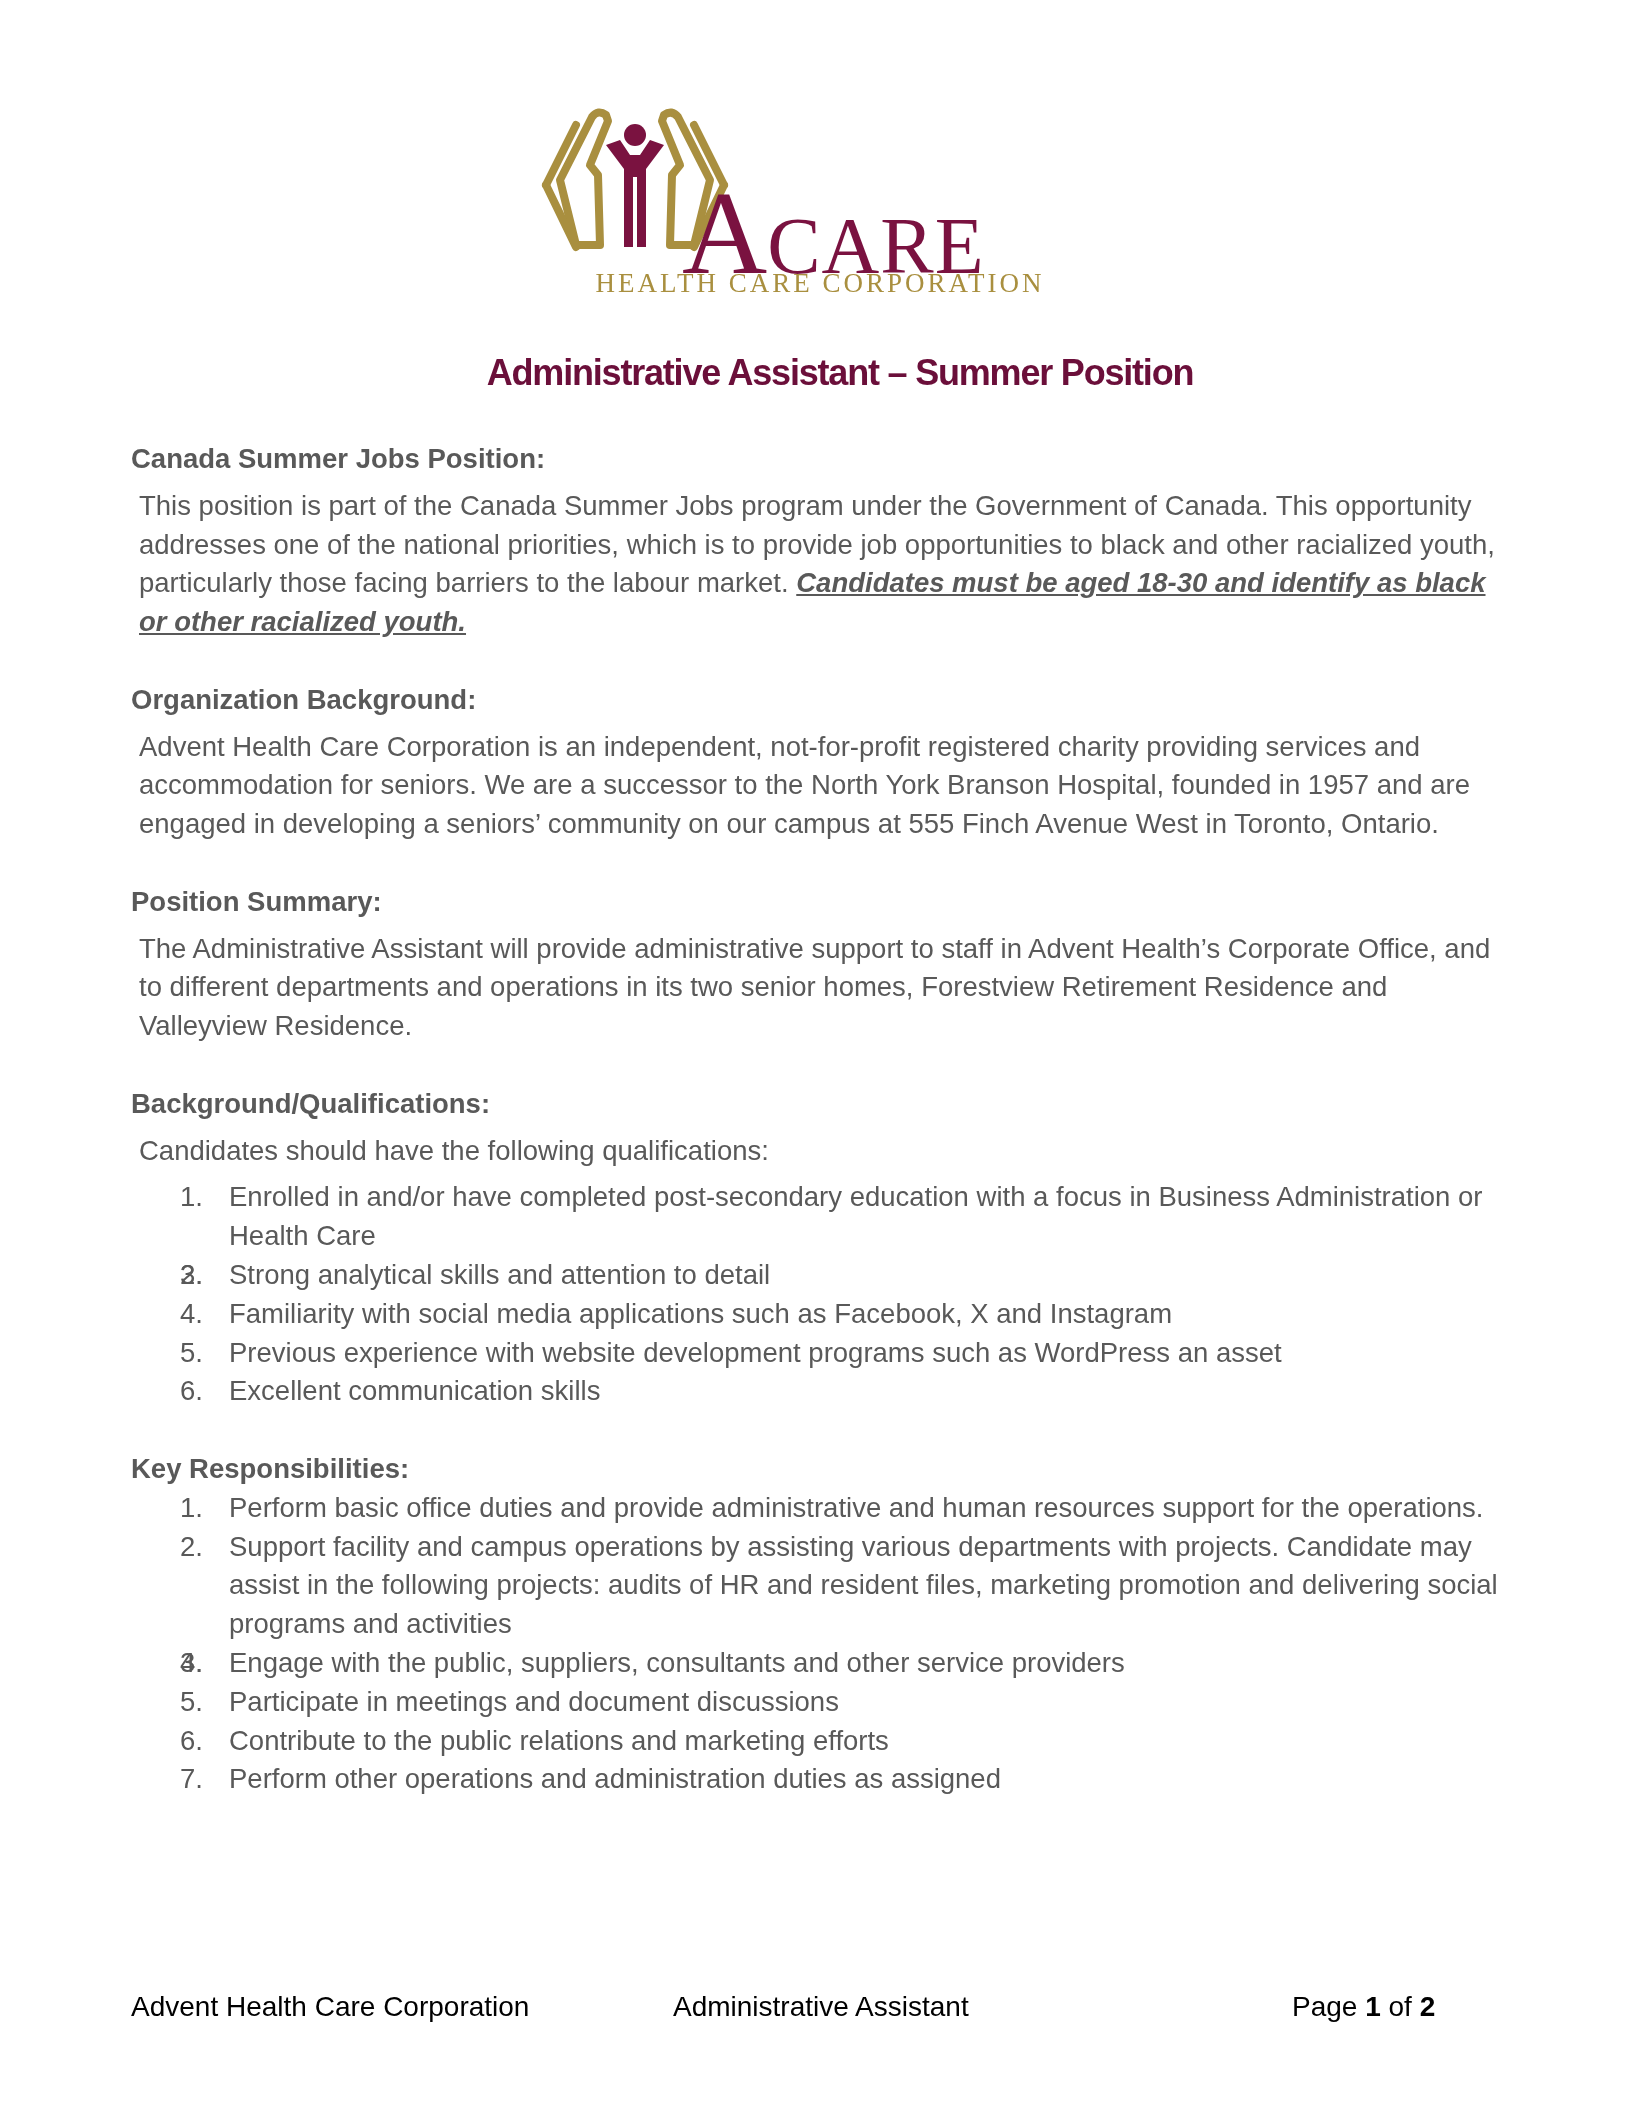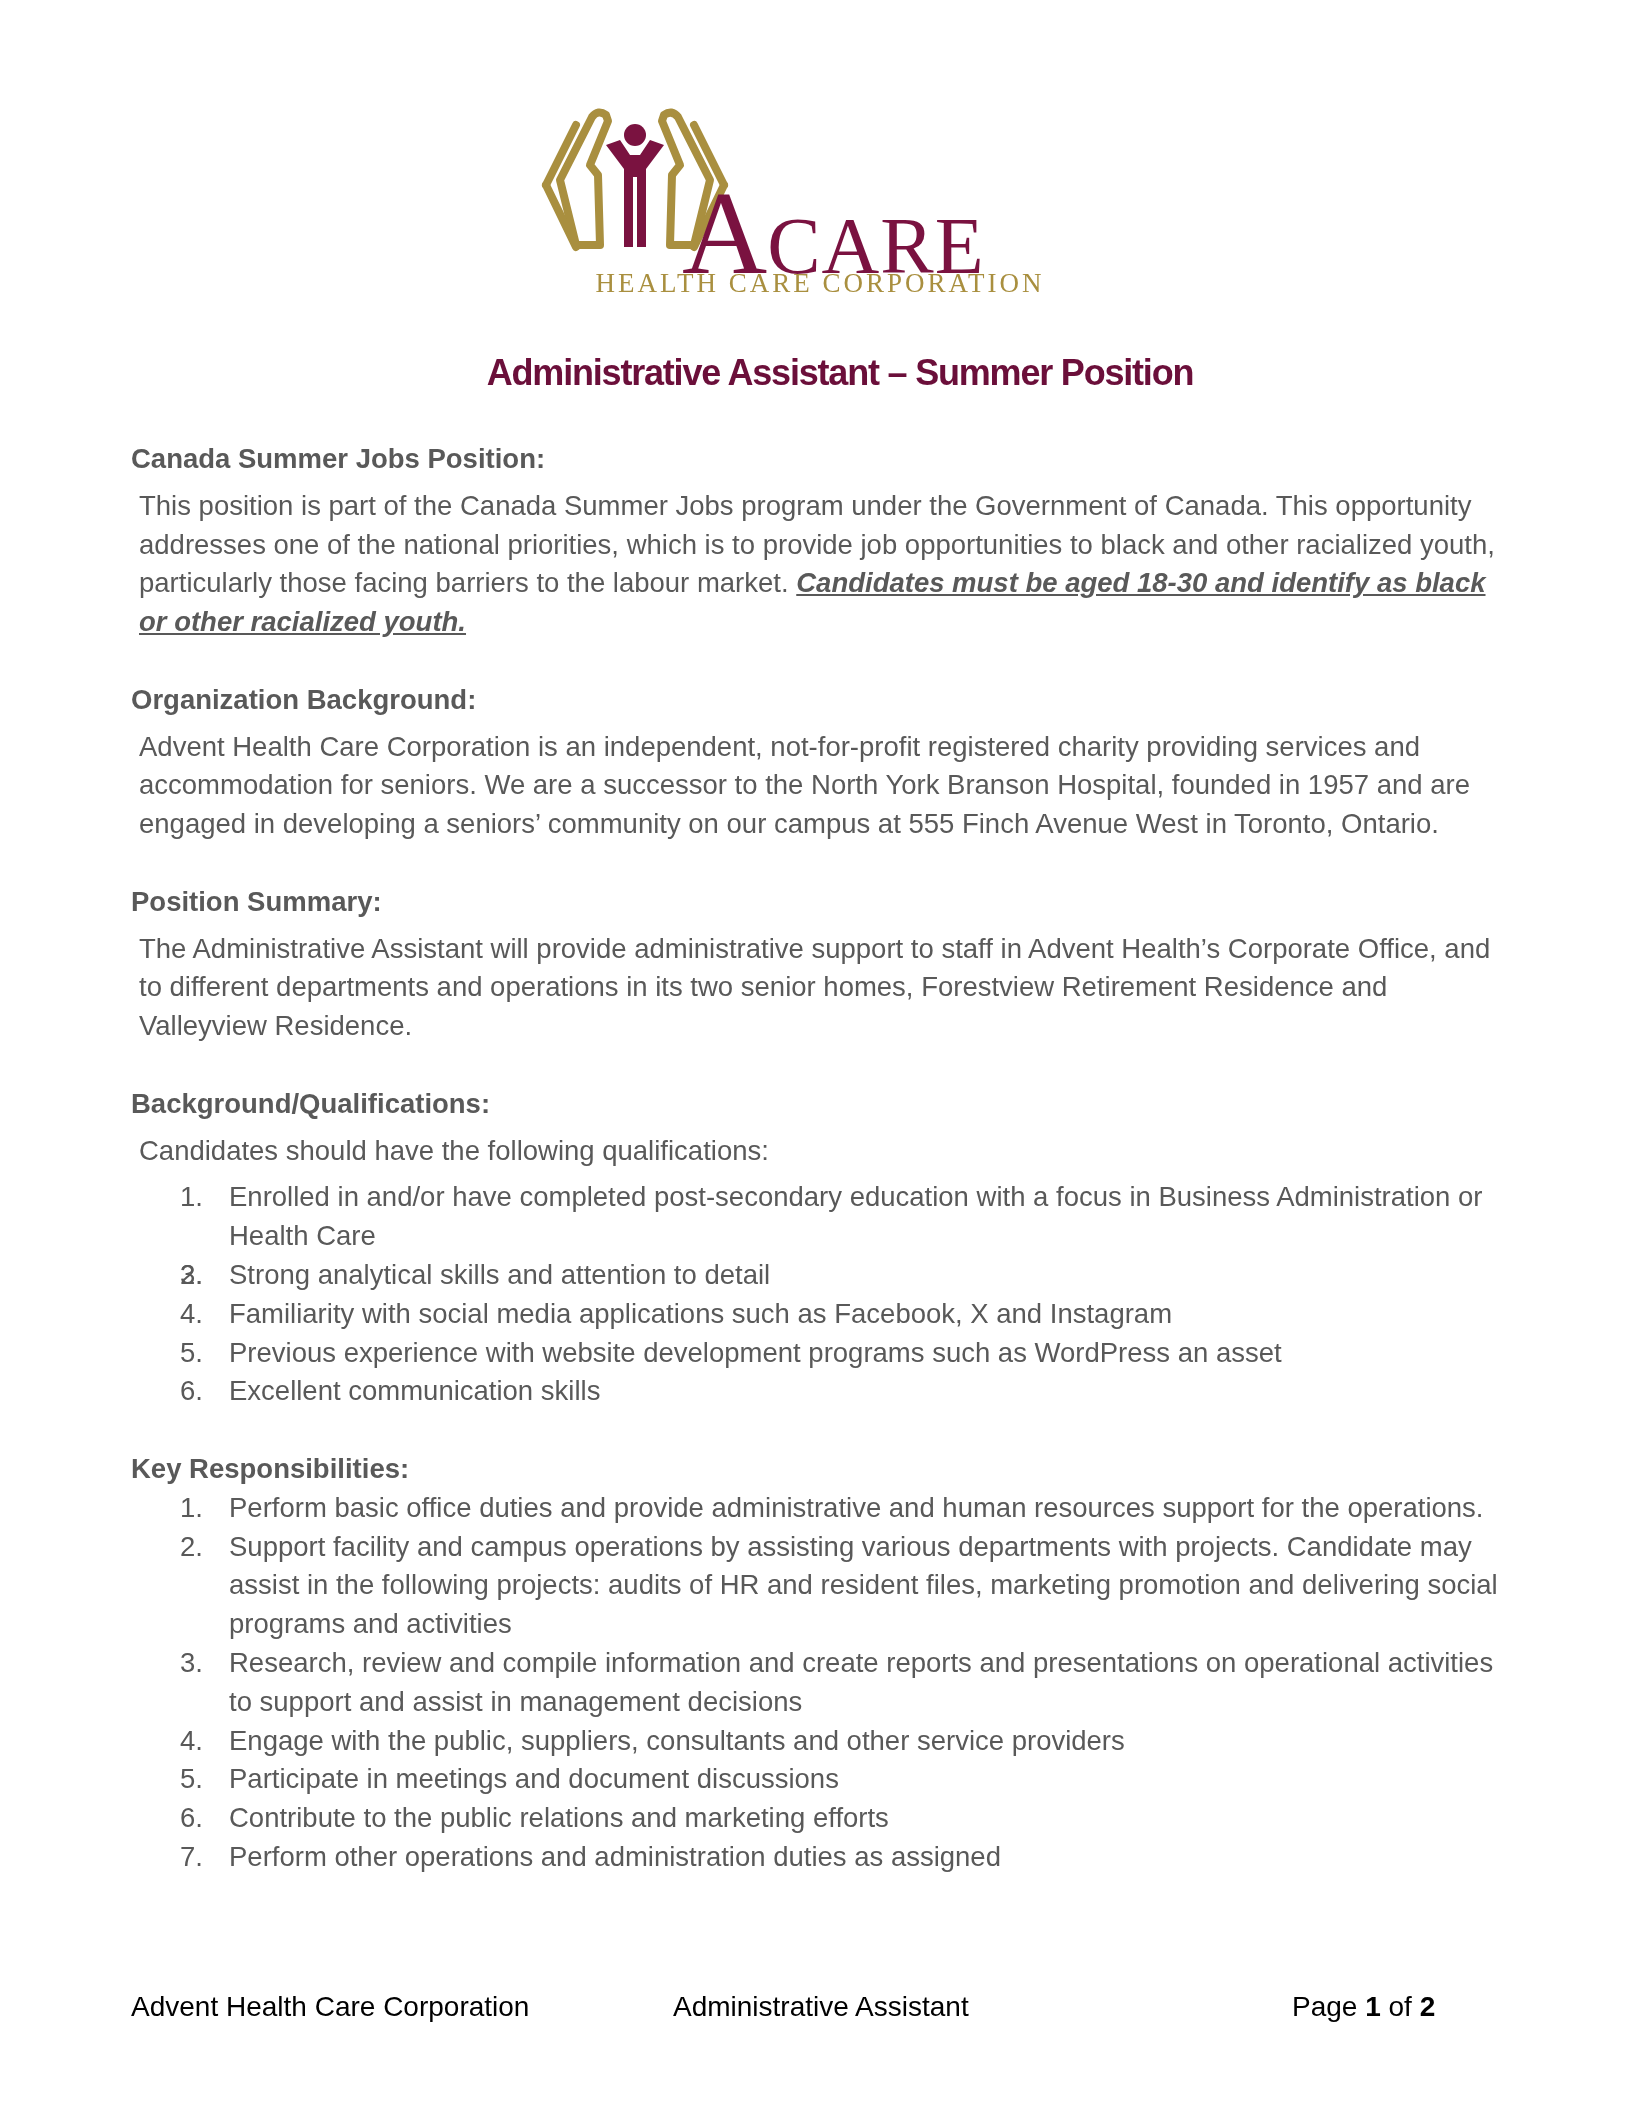--- a/index.html
+++ b/index.html
@@ -96,21 +96,21 @@
         <li><span class="num">5.</span><span>Previous experience with website development programs such as WordPress an asset</span></li>
         <li><span class="num">6.</span><span>Excellent communication skills</span></li>
       </ol>
     </div>
 
     <div class="section">
       <div class="heading">Key Responsibilities:</div>
       <ol>
         <li><span class="num">1.</span><span>Perform basic office duties and provide administrative and human resources support for the operations.</span></li>
         <li><span class="num">2.</span><span>Support facility and campus operations by assisting various departments with projects. Candidate may assist in the following projects: audits of HR and resident files, marketing promotion and delivering social programs and activities</span></li>
-        <li><span class="num">3.</span><span>Research, review and compile information and create reports and presentations on operational activities to support and assist in management decisions</span></li>
+        <li><span class="num">3.</span></li>
         <li><span class="num">4.</span><span>Engage with the public, suppliers, consultants and other service providers</span></li>
         <li><span class="num">5.</span><span>Participate in meetings and document discussions</span></li>
         <li><span class="num">6.</span><span>Contribute to the public relations and marketing efforts</span></li>
         <li><span class="num">7.</span><span>Perform other operations and administration duties as assigned</span></li>
       </ol>
     </div>
   </div>
 
   <div class="footer">
     <span class="f-left">Advent Health Care Corporation</span>

